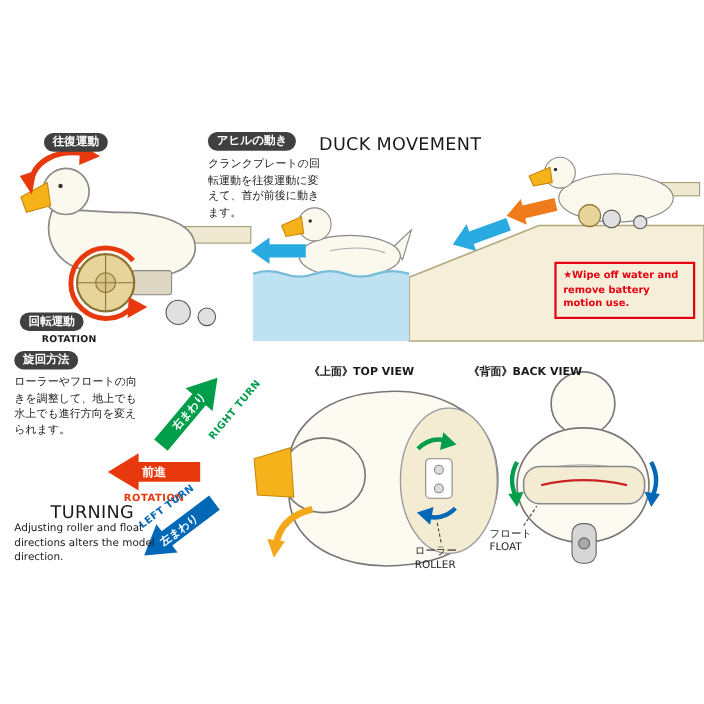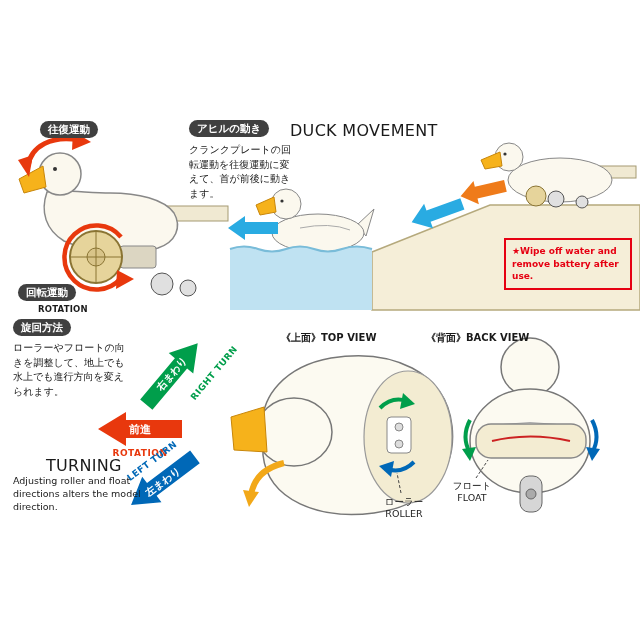--- a/index.html
+++ b/index.html
@@ -13,21 +13,21 @@
   .h-lg { position:absolute; font-weight:normal; font-size:16px; letter-spacing:.3px }
   .body-jp { position:absolute; font-size:10px; line-height:1.45 }
   .body-en { position:absolute; font-size:9.5px; line-height:1.35 }
   .warning { position:absolute; left:504px; top:238px; width:128px; border:2px solid #e60012;
              color:#e60012; font-size:9px; line-height:1.4; padding:5px 6px; font-weight:bold }
   .warning p { margin:0 0 5px }
   .warning p:last-child { margin:0 }
   .arrow-jp { position:absolute; color:#fff; font-weight:bold; text-align:center }
   .arrow-en { position:absolute; font-weight:bold; text-align:center; font-size:9px; letter-spacing:.5px }
   .view-lbl { position:absolute; font-weight:bold; font-size:10px }
-  .part-lbl { position:absolute; font-size:9.5px; line-height:1.3; text-align:center; color:#222 }
+  .part-lbl { position:absolute; font-size:9.5px; line-height:1.3; text-align:left; color:#222 }
   .part-lbl span { display:block }
 </style>
 </head>
 <body>
 
 <div class="canvas">
 
   <svg class="scene" width="640" height="640" viewBox="0 0 640 640">
 
     <g>
@@ -130,21 +130,21 @@
 
   <div class="badge" style="left:40px; top:121px">往復運動</div>
   <div class="badge" style="left:18px; top:284px">回転運動</div>
   <div class="h-sm" style="left:38px; top:304px">ROTATION</div>
 
   <div class="badge" style="left:189px; top:120px">アヒルの動き</div>
   <div class="body-jp" style="left:189px; top:143px; width:102px">クランクプレートの回転運動を往復運動に変えて、首が前後に動きます。</div>
   <div class="h-lg" style="left:290px; top:121px">DUCK MOVEMENT</div>
 
   <div class="warning">
-    <p>★Wipe off water and remove battery after use.</p>
+    <p>★Wipe off water and remove battery motion use.</p>
   </div>
 
   <div class="badge" style="left:13px; top:319px">旋回方法</div>
   <div class="body-jp" style="left:13px; top:341px; width:112px">ローラーやフロートの向きを調整して、地上でも水上でも進行方向を変えられます。</div>
   <div class="h-lg" style="left:46px; top:456px">TURNING</div>
   <div class="body-en" style="left:13px; top:475px; width:130px">Adjusting roller and float directions alters the model direction.</div>
 
   <div class="arrow-jp" style="left:137px; top:367px; width:70px; font-size:10px; transform:rotate(-50deg)">右まわり</div>
   <div class="arrow-en" style="left:174px; top:368px; width:80px; color:#009e4b; transform:rotate(-50deg)">RIGHT TURN</div>
   <div class="arrow-jp" style="left:110px; top:422px; width:60px; font-size:11px">前進</div>

